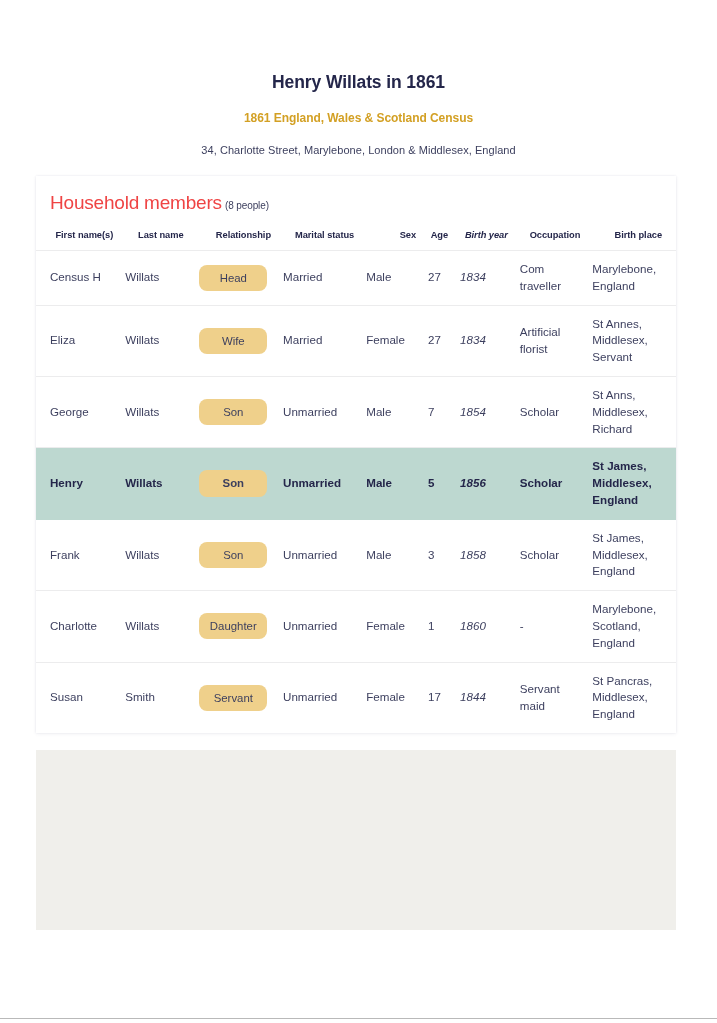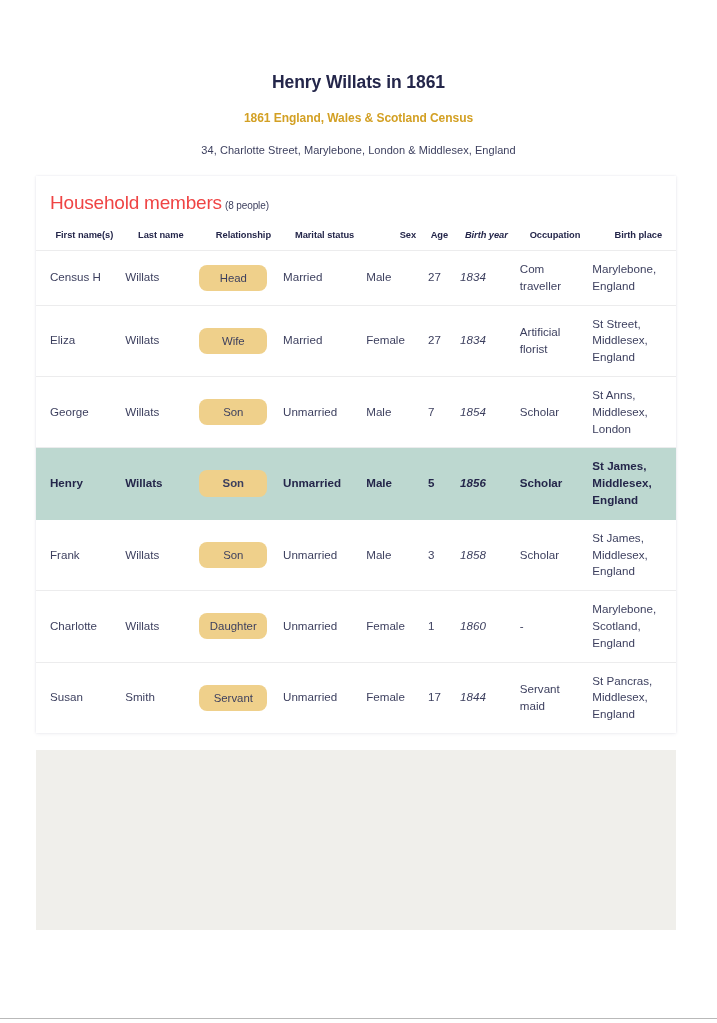--- a/index.html
+++ b/index.html
@@ -216,34 +216,34 @@
           <td class="col-first">Eliza</td>
           <td class="col-last">Willats</td>
           <td class="col-rel">
             <span class="badge">Wife</span>
           </td>
           <td class="col-marital">Married</td>
           <td class="col-sex">Female</td>
           <td class="col-age">27</td>
           <td class="col-byear">1834</td>
           <td class="col-occ">Artificial florist</td>
-          <td class="col-bplace">St Street, Middlesex, England</td>
+          <td class="col-bplace">St Annes, Middlesex, Servant</td>
         </tr>
         <tr>
           <td class="col-first">George</td>
           <td class="col-last">Willats</td>
           <td class="col-rel">
             <span class="badge">Son</span>
           </td>
           <td class="col-marital">Unmarried</td>
           <td class="col-sex">Male</td>
           <td class="col-age">7</td>
           <td class="col-byear">1854</td>
           <td class="col-occ">Scholar</td>
-          <td class="col-bplace">St Anns, Middlesex, London</td>
+          <td class="col-bplace">St Anns, Middlesex, Richard</td>
         </tr>
         <tr class="highlight">
           <td class="col-first">Henry</td>
           <td class="col-last">Willats</td>
           <td class="col-rel">
             <span class="badge">Son</span>
           </td>
           <td class="col-marital">Unmarried</td>
           <td class="col-sex">Male</td>
           <td class="col-age">5</td>

